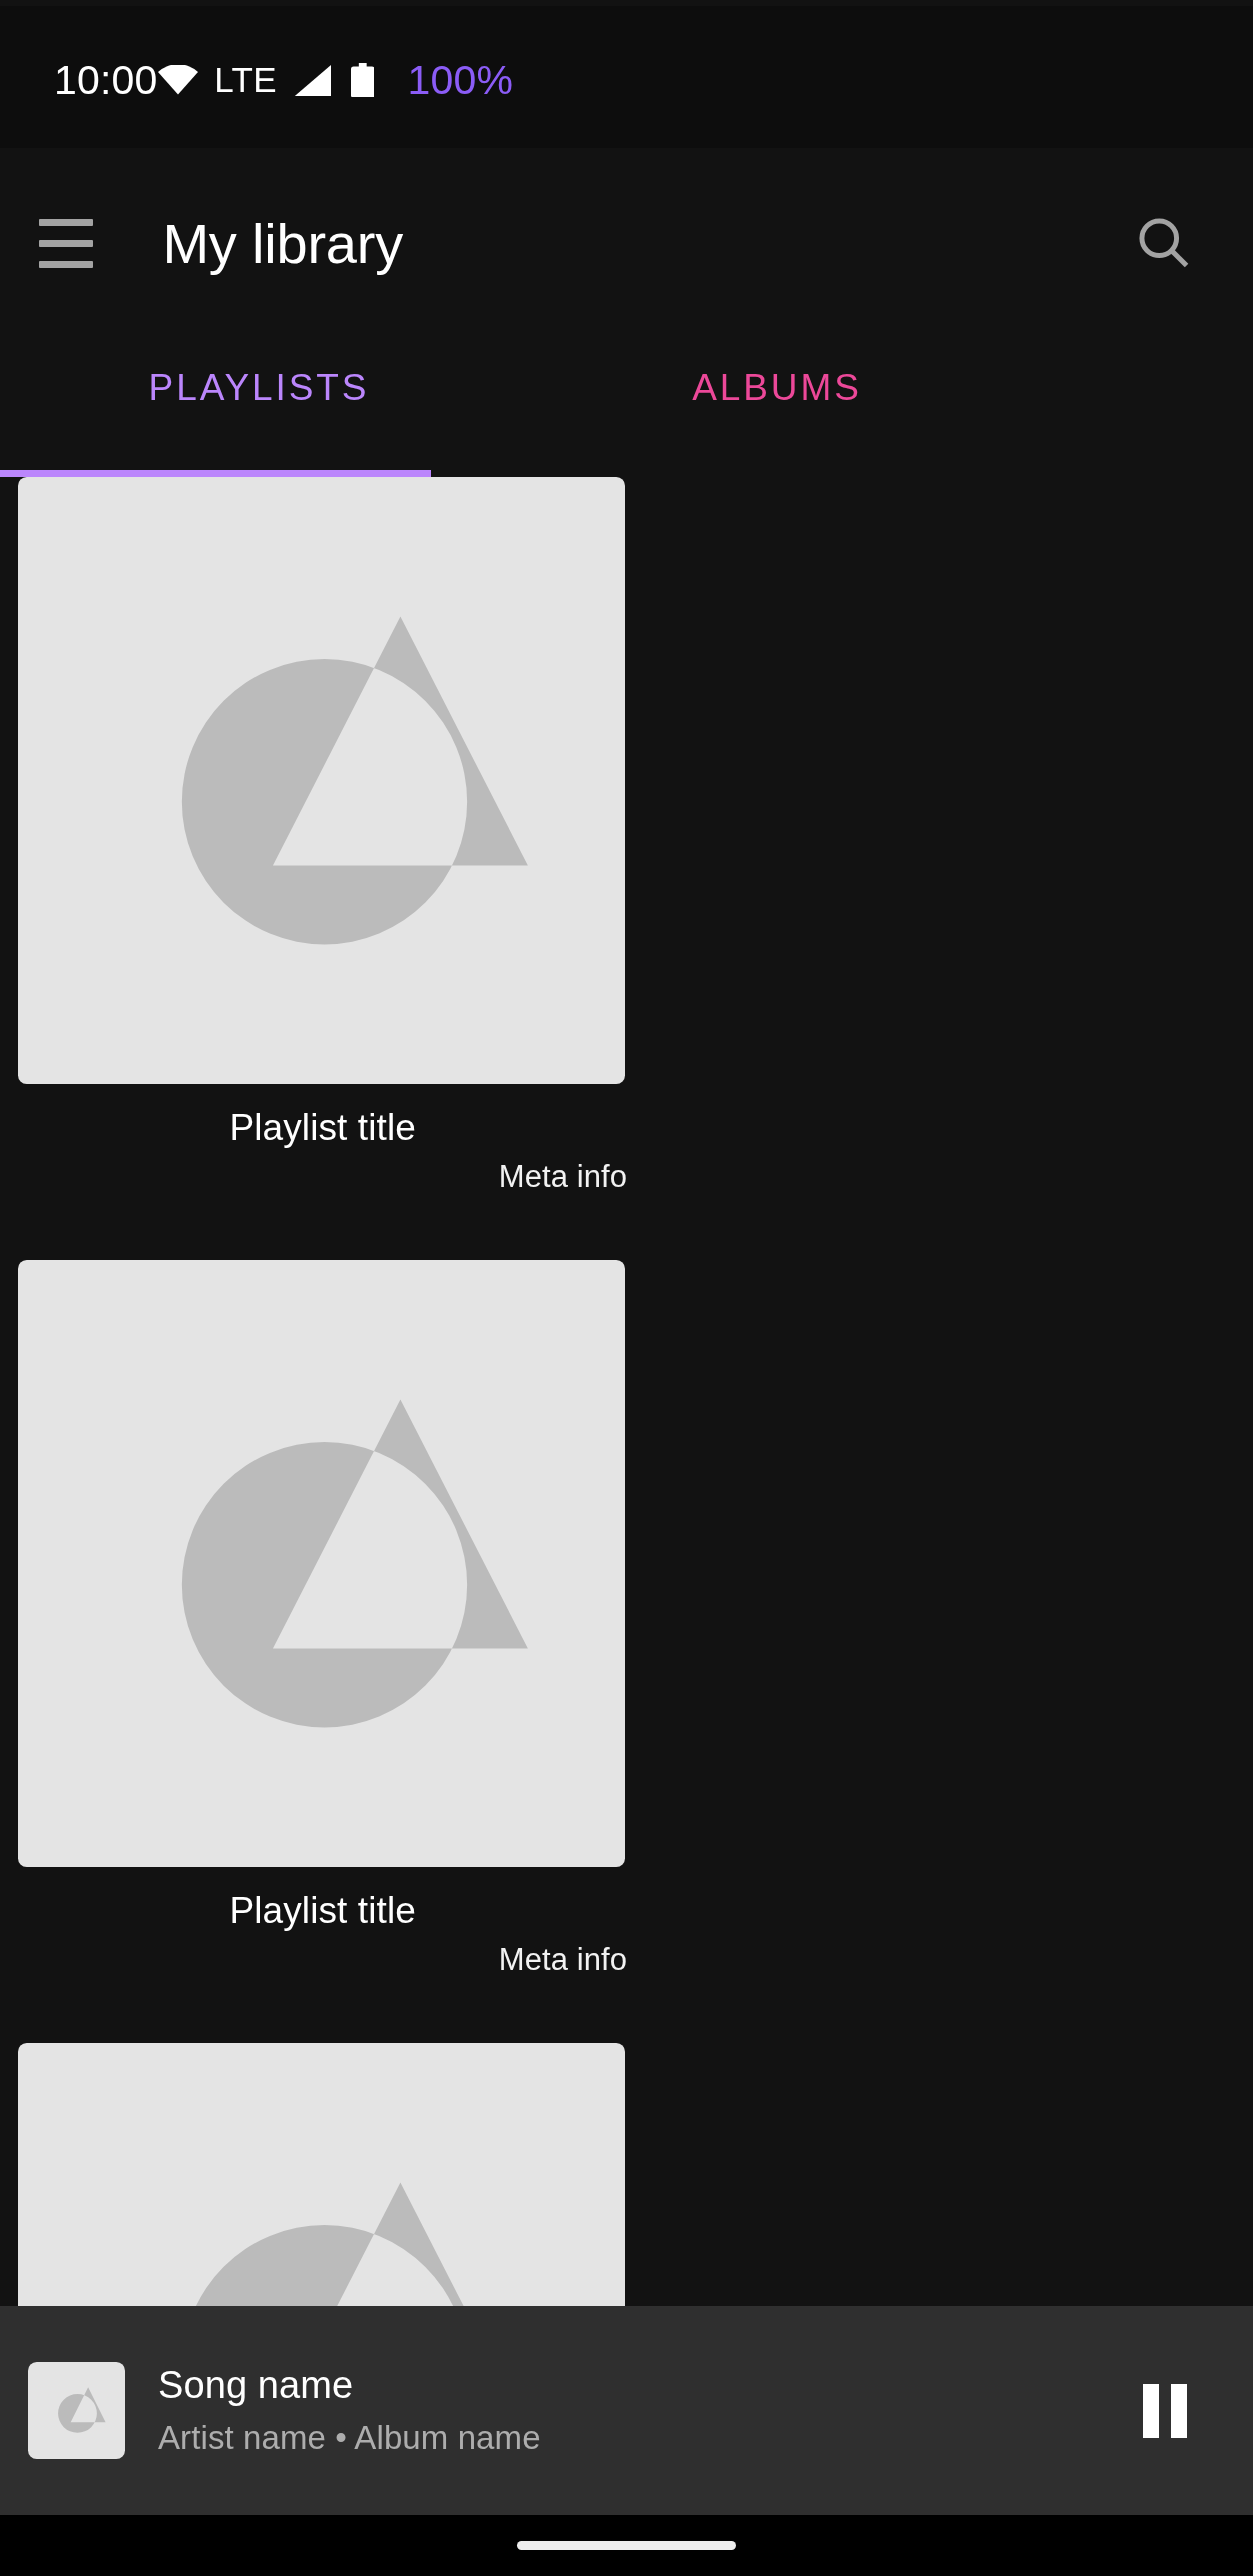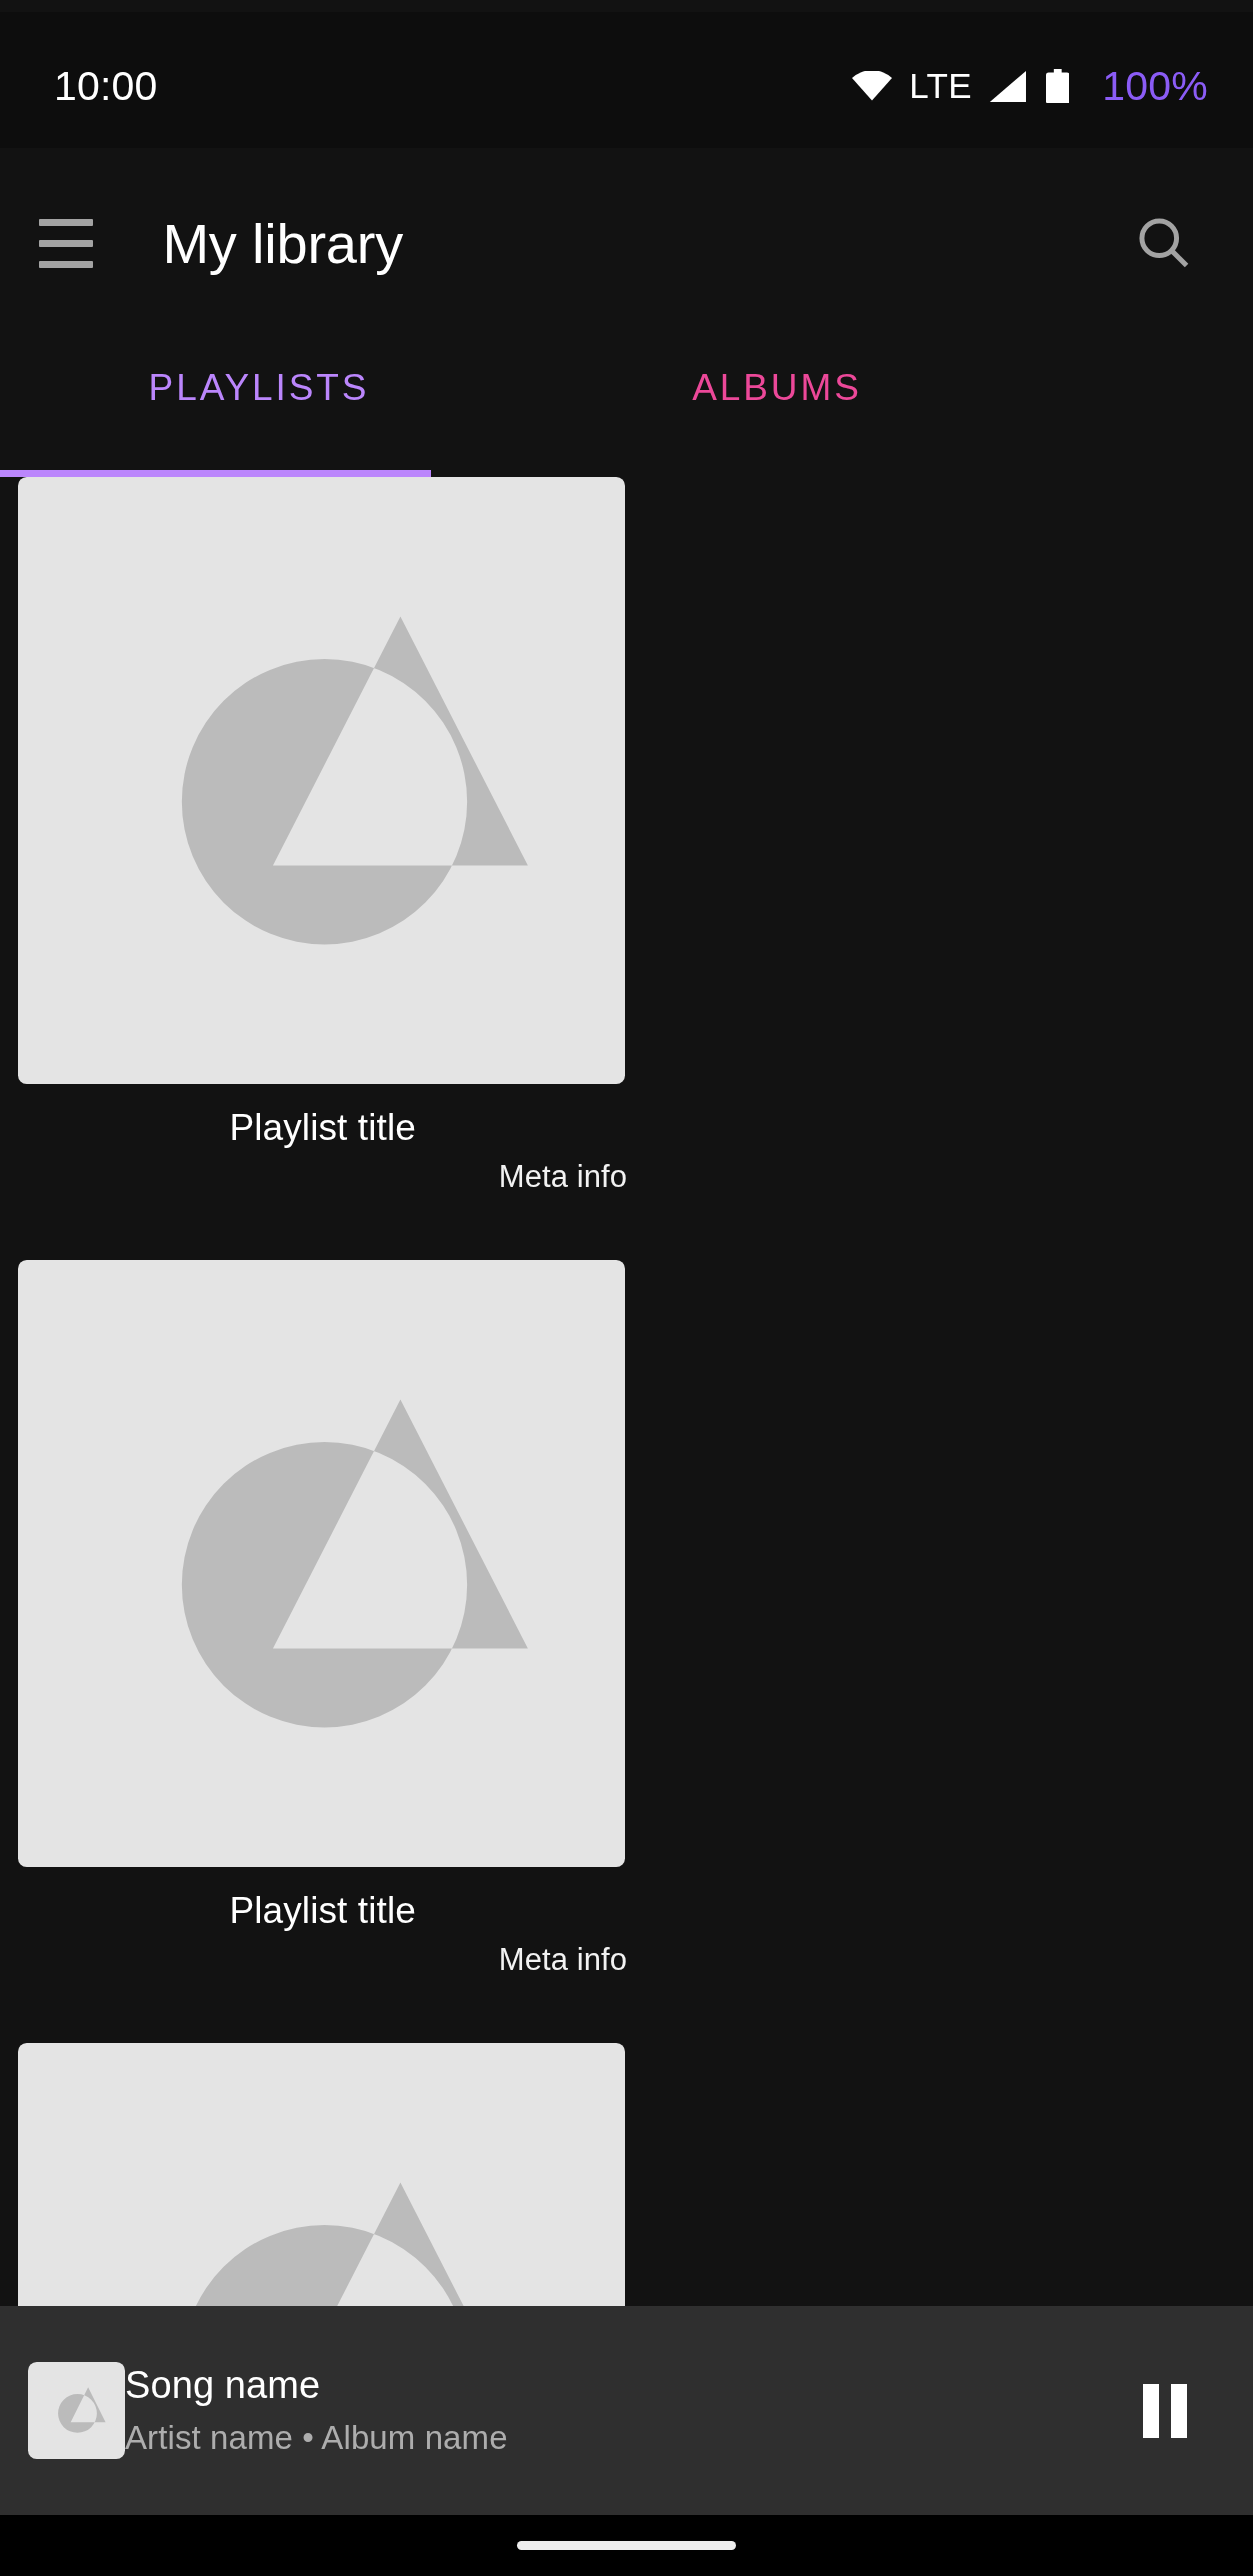--- a/index.html
+++ b/index.html
@@ -7,25 +7,24 @@
   body{
     width:1253px; height:2576px;
     font-family:"Liberation Sans", sans-serif;
     background:#121212;
     overflow:hidden;
     position:relative;
   }
 
   
   .status-bar{
-    position:absolute; top:12px; left:0;
+    position:absolute; top:6px; left:0;
     width:1253px; height:148px;
     background:#0D0D0D;
     display:flex; align-items:center;
-    justify-content:space-between;
     padding:0 45px 0 54px;
   }
   .status-time{
     color:#FFFFFF; font-size:41px; font-weight:400;
     letter-spacing:0.2px;
   }
   .status-right{
     display:flex; align-items:center; gap:15px;
   }
   .ico-wifi{ width:40px; height:30px; display:block; }
@@ -139,21 +138,21 @@
     padding:0 40px 0 28px;
     cursor:pointer;
   }
   .mp-art{
     width:97px; height:97px; flex:0 0 97px;
     background:#E4E4E4;
     border-radius:8.7px; overflow:hidden;
   }
   .mp-art svg{ width:100%; height:100%; display:block; }
   .mp-text{
-    min-width:0; flex:1 1 auto;
+    margin-left:33px; min-width:0; flex:1 1 auto;
     display:flex; flex-direction:column; justify-content:center;
   }
   .mp-song{
     color:#FFFFFF; font-size:38px; font-weight:400;
     white-space:nowrap; overflow:hidden; text-overflow:ellipsis;
     letter-spacing:0.1px;
   }
   .mp-sub{
     color:#ADADAD; font-size:33px; font-weight:400;
     margin-top:12.2px;

